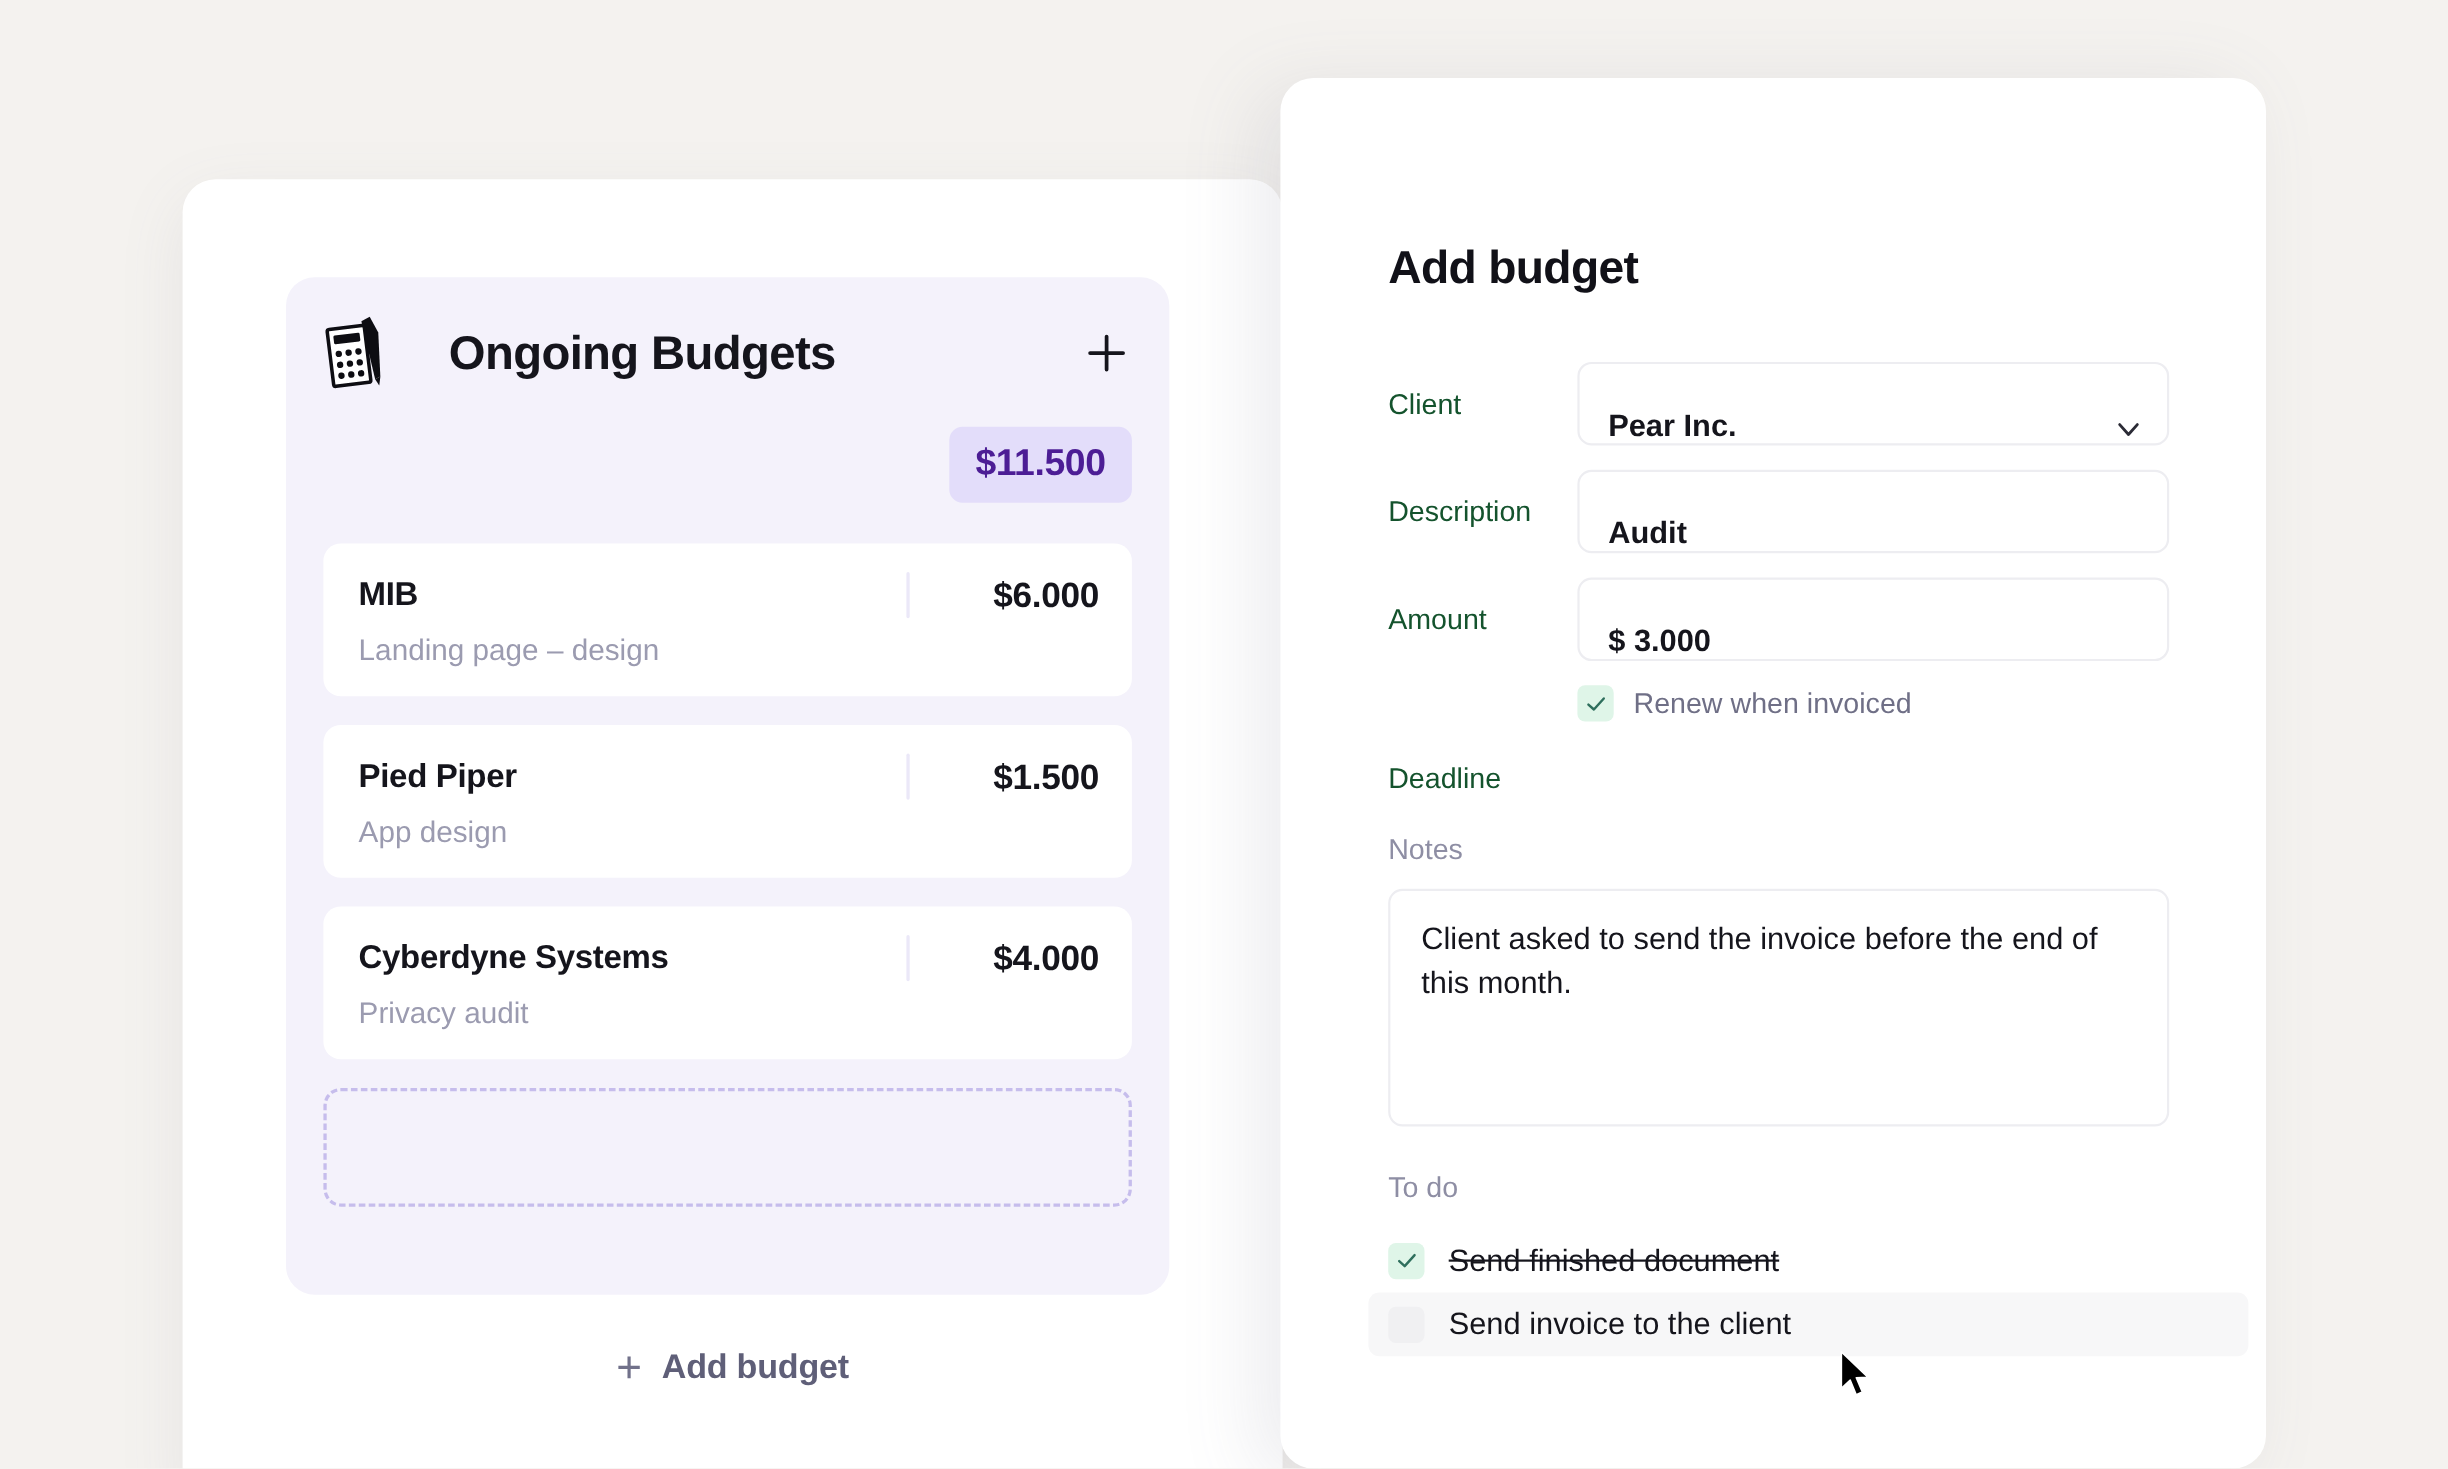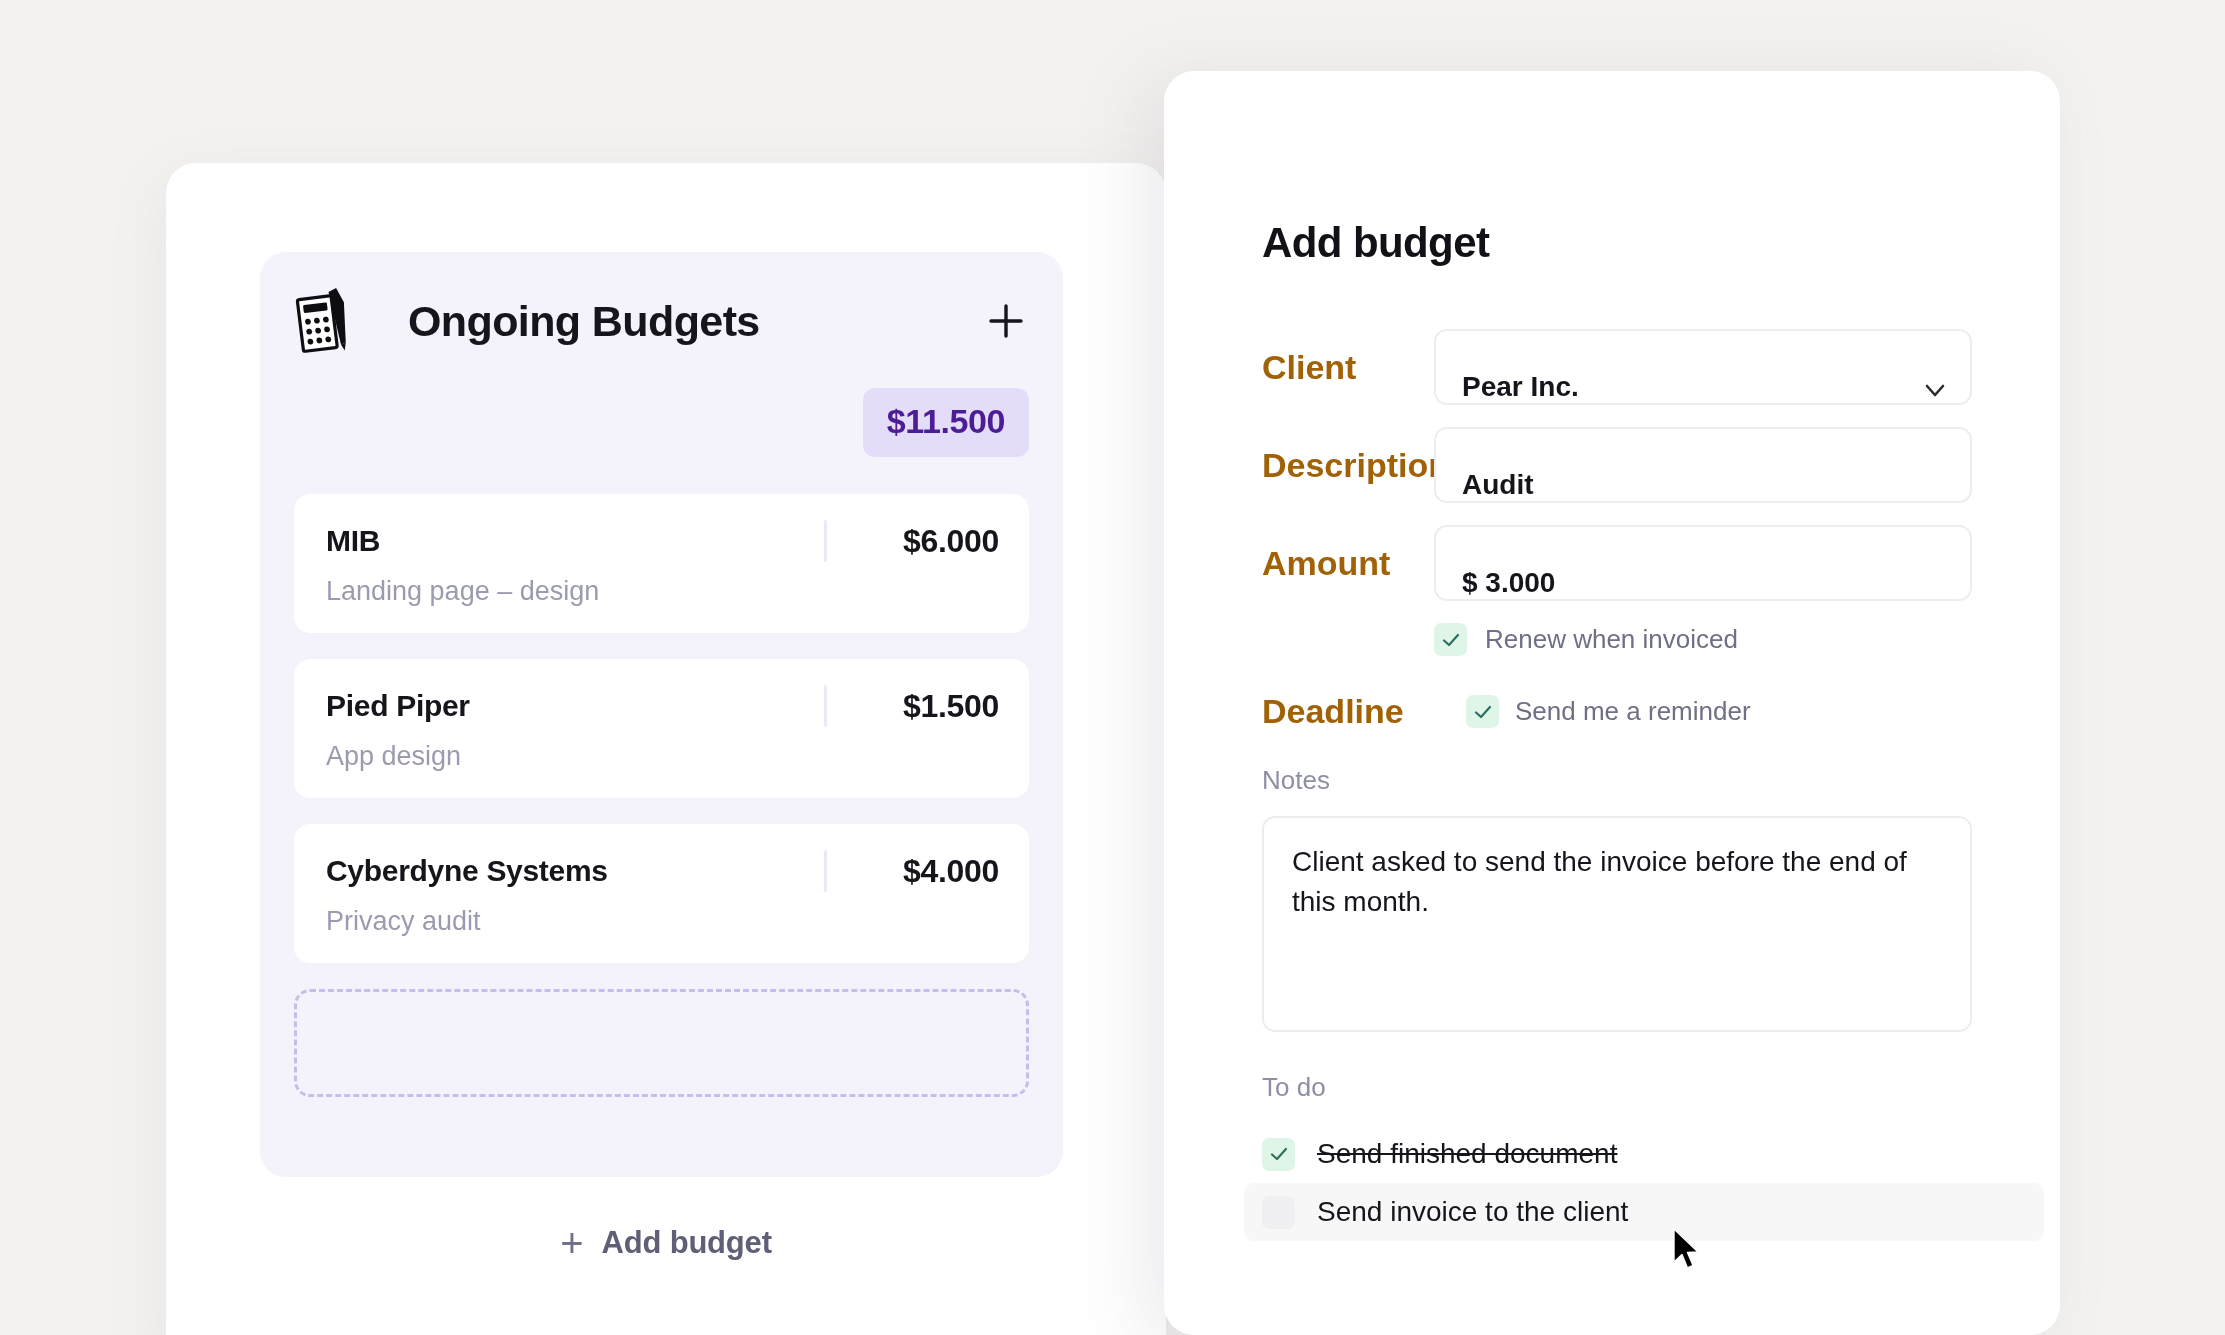--- a/index.html
+++ b/index.html
@@ -227,23 +227,23 @@
 
   .field-row {
     display: flex;
     align-items: center;
     margin-bottom: 22px;
   }
 
   .field-label {
     width: 172px;
     flex: none;
-    font-size: 34px;
-    color: #a16207;
-    font-weight: 700;
+    font-size: 26px;
+    color: #14532d;
+    font-weight: 400;
   }
 
   .field-control {
     flex: 1;
     height: 76px;
     border: 2px solid #ededf1;
     border-radius: 13px;
     background: #ffffff;
     display: flex;
     align-items: flex-end;
@@ -510,28 +510,20 @@
             <svg viewBox="0 0 22 22" aria-hidden="true">
               <path d="M4 11.5 L9 16 L18 6" fill="none" stroke="#2f6f5d" stroke-width="2.2" stroke-linecap="round" stroke-linejoin="round"></path>
             </svg>
           </span>
           <span class="check-label">Renew when invoiced</span>
         </div>
       </div>
 
       <div class="deadline-row">
         <span class="field-label">Deadline</span>
-        <div class="reminder-wrap">
-          <span class="checkbox checked">
-            <svg viewBox="0 0 22 22" aria-hidden="true">
-              <path d="M4 11.5 L9 16 L18 6" fill="none" stroke="#2f6f5d" stroke-width="2.2" stroke-linecap="round" stroke-linejoin="round"></path>
-            </svg>
-          </span>
-          <span class="check-label">Send me a reminder</span>
-        </div>
       </div>
 
       <div class="notes-label">Notes</div>
       <div class="notes-box">Client asked to send the invoice before the end of this month.</div>
 
       <div class="todo-label">To do</div>
 
       <div class="todo-item">
         <span class="checkbox checked">
           <svg viewBox="0 0 22 22" aria-hidden="true">

